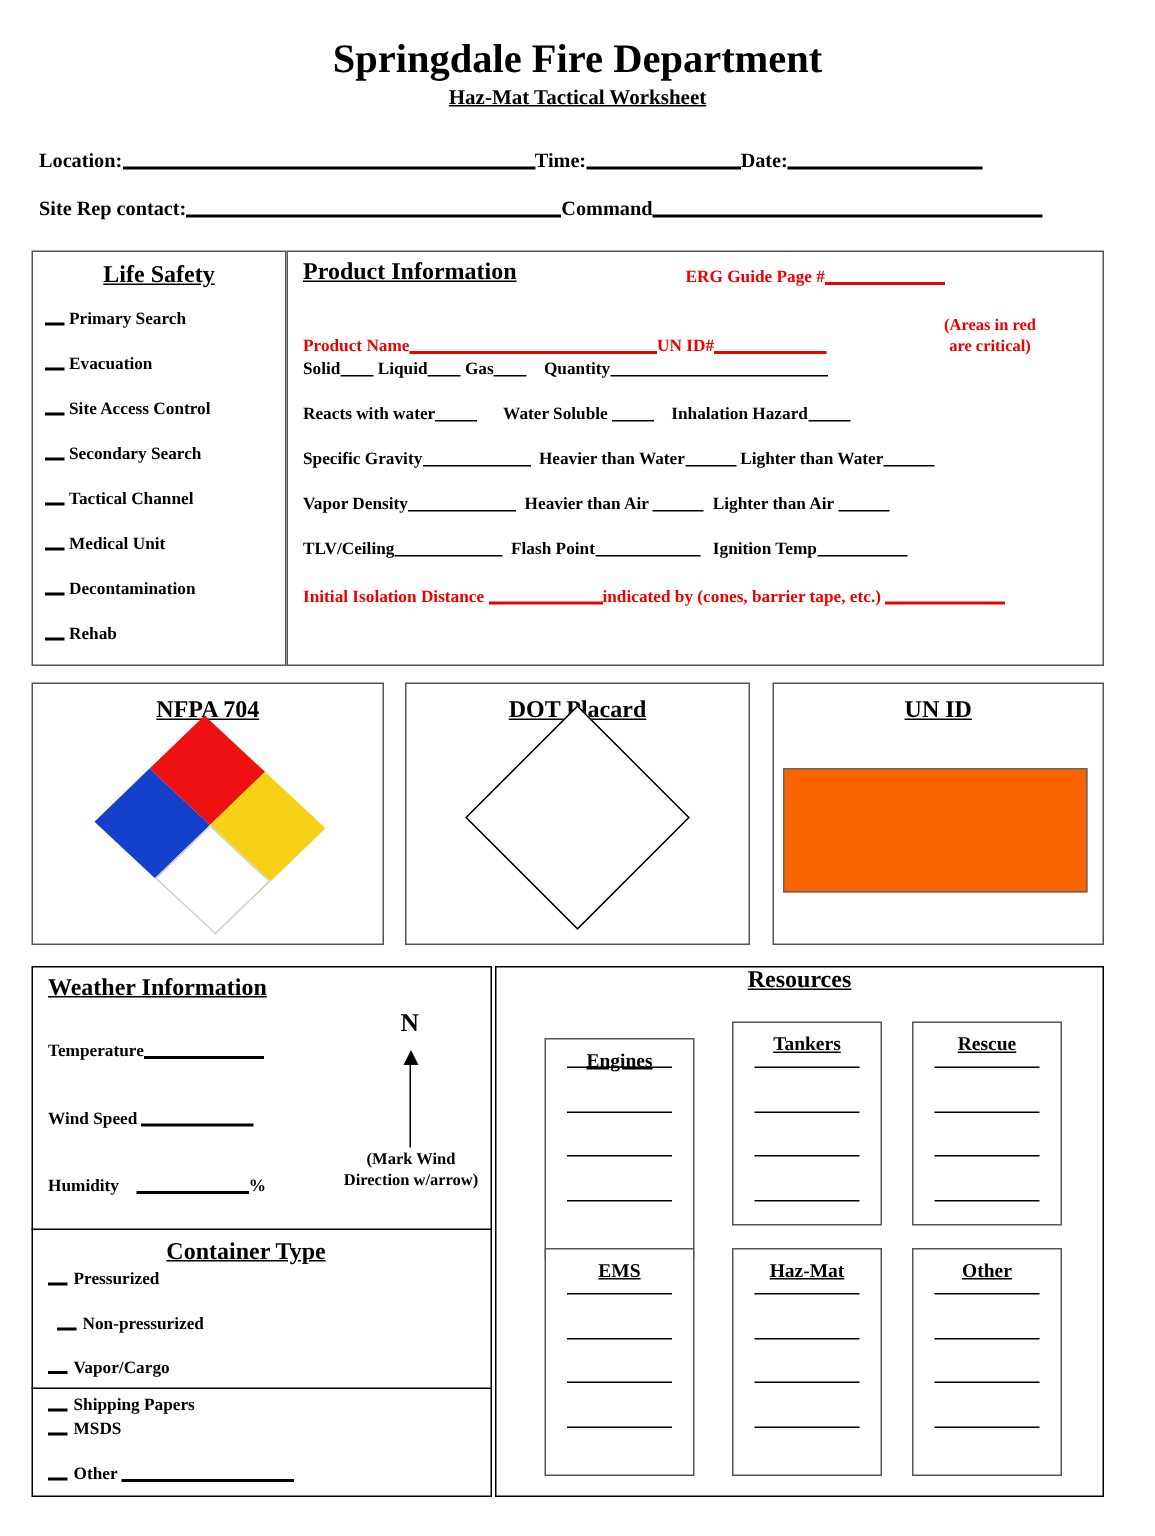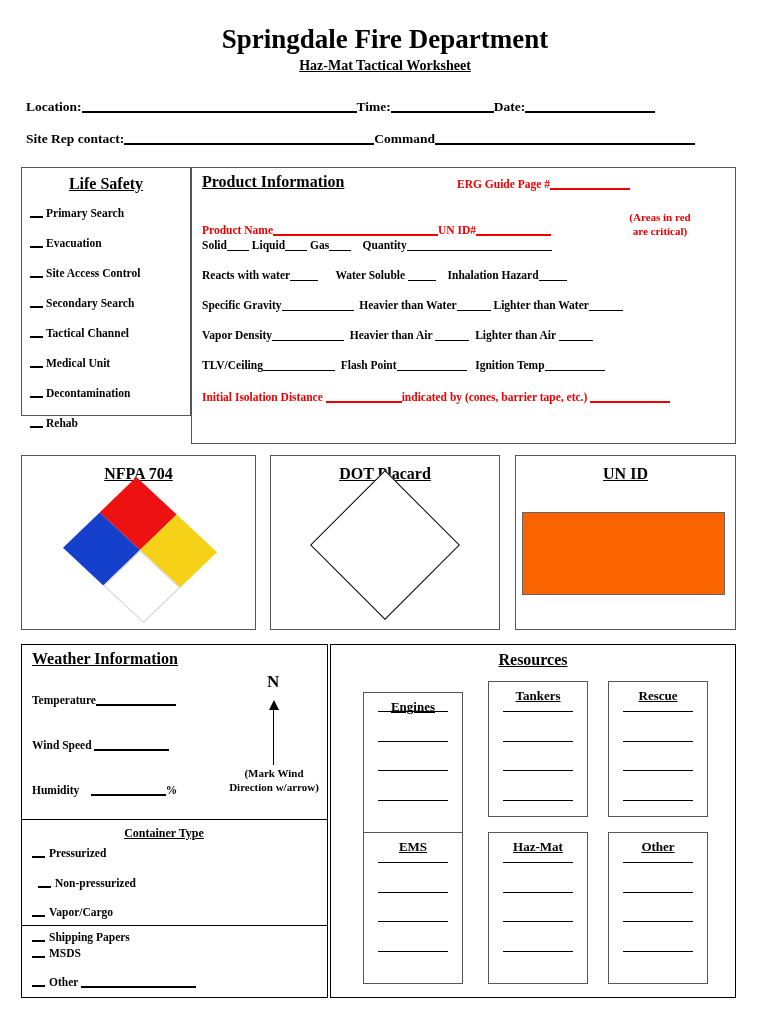--- a/index.html
+++ b/index.html
@@ -96,21 +96,21 @@
   <div class="subtitle"><span>Haz-Mat Tactical Worksheet</span></div>
 
   <div class="fieldrow" style="left:26px; top:99px;">
     <span class="lbl">Location:</span><span class="ul" style="width:275px;"></span><span class="lbl">Time:</span><span class="ul" style="width:103px;"></span><span class="lbl">Date:</span><span class="ul" style="width:130px;"></span>
   </div>
 
   <div class="fieldrow" style="left:26px; top:131px;">
     <span class="lbl">Site Rep contact:</span><span class="ul" style="width:250px;"></span><span class="lbl">Command</span><span class="ul" style="width:260px;"></span>
   </div>
 
-  <div class="box" style="left:21px; top:167px; width:170px; height:249px;">
+  <div class="box" style="left:21px; top:167px; width:170px; height:277px;">
     <div class="hdg" style="margin-top:7px;"><span>Life Safety</span></div>
   </div>
   <div class="ls-item" style="left:30px; top:207px;"><span class="blank"></span><span>Primary Search</span></div>
   <div class="ls-item" style="left:30px; top:237px;"><span class="blank"></span><span>Evacuation</span></div>
   <div class="ls-item" style="left:30px; top:267px;"><span class="blank"></span><span>Site Access Control</span></div>
   <div class="ls-item" style="left:30px; top:297px;"><span class="blank"></span><span>Secondary Search</span></div>
   <div class="ls-item" style="left:30px; top:327px;"><span class="blank"></span><span>Tactical Channel</span></div>
   <div class="ls-item" style="left:30px; top:357px;"><span class="blank"></span><span>Medical Unit</span></div>
   <div class="ls-item" style="left:30px; top:387px;"><span class="blank"></span><span>Decontamination</span></div>
   <div class="ls-item" style="left:30px; top:417px;"><span class="blank"></span><span>Rehab</span></div>
@@ -195,34 +195,34 @@
   <div class="north" style="left:267px; top:672px;"><span>N</span></div>
   <div class="arrow-head" style="left:269px; top:700px;"></div>
   <div class="arrow-shaft" style="left:273px; top:710px; height:55px;"></div>
   <div class="markwind" style="left:200px; top:766px; width:148px;">
     <div>(Mark Wind</div>
     <div>Direction w/arrow)</div>
   </div>
 
   <div class="divider" style="left:21px; top:819px; width:307px;"></div>
 
-  <div style="position:absolute; left:0; top:826px; width:328px; text-align:center; font-size:12px; font-weight:bold;"><span style="text-decoration:underline;">Container Type</span></div>
+  <div style="position:absolute; left:0; top:826px; width:328px; text-align:center; font-size:16px; font-weight:bold;"><span style="text-decoration:underline;">Container Type</span></div>
 
   <div class="ct-item" style="left:32px; top:847px;"><span class="blank"></span><span>Pressurized</span></div>
   <div class="ct-item" style="left:38px; top:877px;"><span class="blank"></span><span>Non-pressurized</span></div>
   <div class="ct-item" style="left:32px; top:906px;"><span class="blank"></span><span>Vapor/Cargo</span></div>
 
   <div class="divider" style="left:21px; top:925px; width:307px;"></div>
 
   <div class="ct-item" style="left:32px; top:931px;"><span class="blank"></span><span>Shipping Papers</span></div>
   <div class="ct-item" style="left:32px; top:947px;"><span class="blank"></span><span>MSDS</span></div>
   <div class="ct-item" style="left:32px; top:975px;"><span class="blank"></span><span>Other</span>&nbsp;<span class="ul" style="width:115px;"></span></div>
 
   <div class="box-blk" style="left:330px; top:644px; width:406px; height:354px;">
-    <div class="hdg" style="margin-top:6px;"><span>Resources</span></div>
+    <div class="hdg" style="margin-top:0;"><span>Resources</span></div>
   </div>
 
   <div class="res-box" style="left:363px; top:681px; width:100px; height:147px;margin-top:11px;">
     <div class="hdg-sm" style="margin-top:6px;"><span>Engines</span></div>
   </div>
   <div class="res-line" style="left:378px; top:711px; width:70px;"></div>
   <div class="res-line" style="left:378px; top:741px; width:70px;"></div>
   <div class="res-line" style="left:378px; top:770px; width:70px;"></div>
   <div class="res-line" style="left:378px; top:800px; width:70px;"></div>
 

